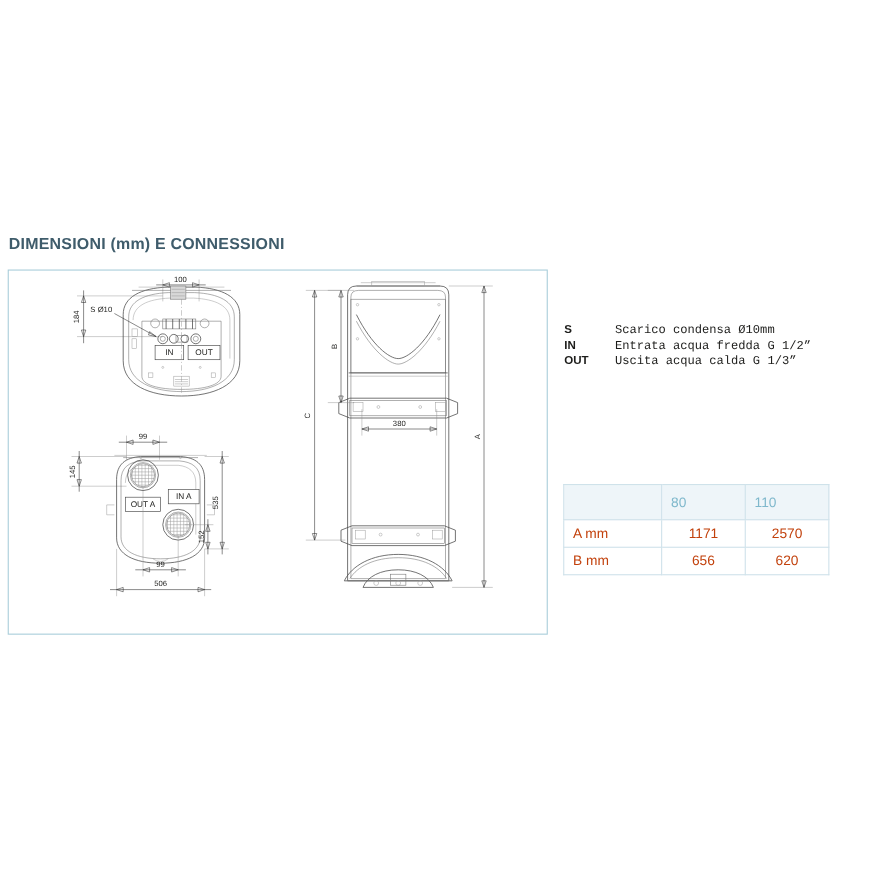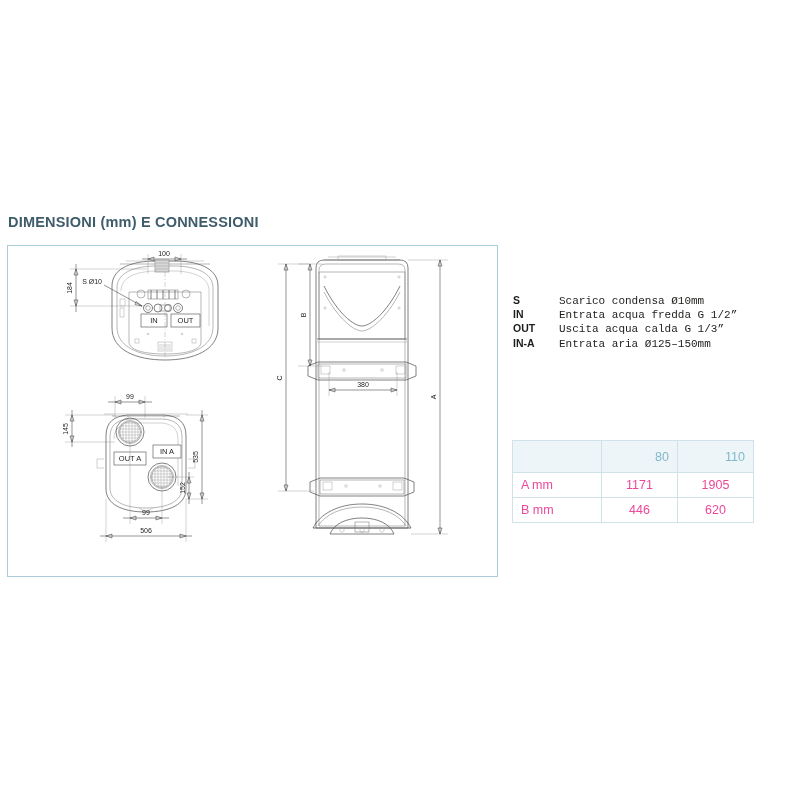--- a/index.html
+++ b/index.html
@@ -78,30 +78,30 @@
     top: 440px;
     width: 241px;
     border-collapse: collapse;
     table-layout: fixed;
   }
   .spec-table td, .spec-table th {
     border: 1px solid #cfe2ea;
     height: 25px;
     padding: 0 8px;
     font-size: 12.5px;
-    color: #ec4899;
+    color: #c2410c;
     font-weight: normal;
     box-sizing: border-box;
   }
   .spec-table thead th {
     background: #eef5f9;
     height: 32px;
     color: #7fb8cc;
     font-weight: normal;
-    text-align: right;
+    text-align: left;
     font-size: 12.5px;
   }
   .spec-table thead th.corner { background: #eef5f9; }
   .spec-table td.rowlabel {
     text-align: left;
     background: #ffffff;
   }
   .spec-table td.val {
     text-align: center;
     background: #ffffff;
@@ -468,46 +468,42 @@
       <div class="legend-desc">Scarico condensa Ø10mm</div>
     </div>
     <div class="legend-row">
       <div class="legend-code">IN</div>
       <div class="legend-desc">Entrata acqua fredda G 1/2”</div>
     </div>
     <div class="legend-row">
       <div class="legend-code">OUT</div>
       <div class="legend-desc">Uscita acqua calda G 1/3”</div>
     </div>
-    <div class="legend-row">
-      <div class="legend-code">IN-A</div>
-      <div class="legend-desc">Entrata aria Ø125–150mm</div>
-    </div>
   </div>
 
   <table class="spec-table">
     <colgroup>
       <col class="col-label">
         <col class="col-v">
         <col class="col-v">
     </colgroup>
     <thead>
       <tr>
         <th class="corner"></th>
         <th>80</th>
         <th>110</th>
       </tr>
     </thead>
     <tbody>
       <tr>
         <td class="rowlabel">A mm</td>
         <td class="val">1171</td>
-        <td class="val">1905</td>
+        <td class="val">2570</td>
       </tr>
       <tr>
         <td class="rowlabel">B mm</td>
-        <td class="val">446</td>
+        <td class="val">656</td>
         <td class="val">620</td>
       </tr>
     </tbody>
   </table>
 
 </div>
 
 </body></html>

